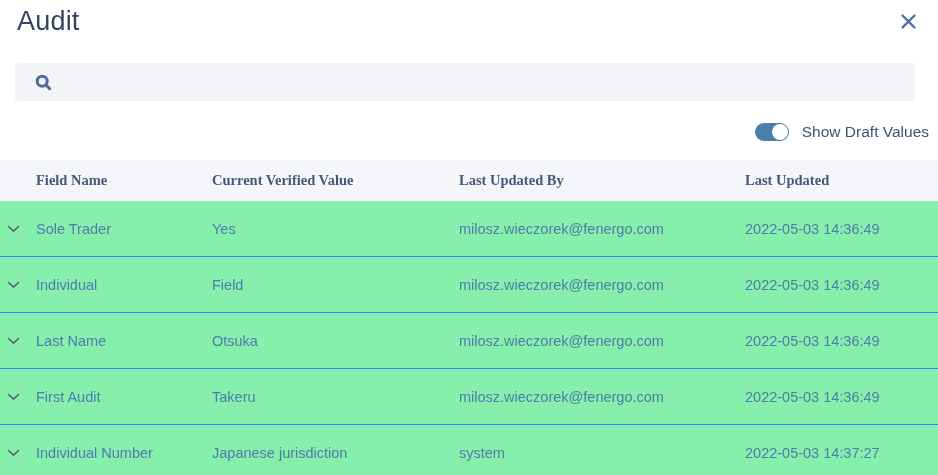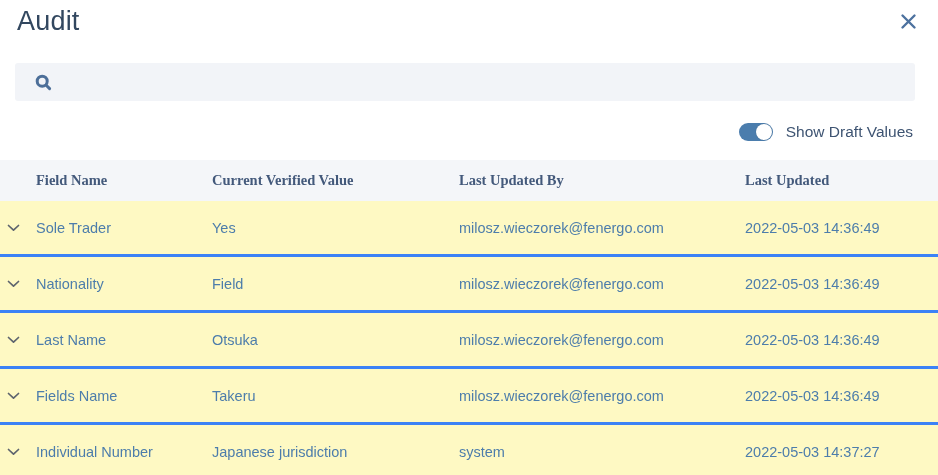--- a/index.html
+++ b/index.html
@@ -60,21 +60,21 @@
     color: #3e5472;
     height: 100%;
   }
 
   
   .toggles-row {
     display: flex;
     justify-content: flex-end;
     align-items: center;
     gap: 33px;
-    padding-right: 25px;
+    padding-right: 9px;
     margin-top: 20px;
     height: 22px;
   }
   .toggle-group { display: flex; align-items: center; gap: 13px; cursor: pointer; }
   .toggle {
     position: relative;
     width: 34px;
     height: 18px;
     border-radius: 9px;
     background: #c6cdd6;
@@ -112,22 +112,22 @@
     background: #f4f6f9;
   }
   .t-head .t-cell {
     font-size: 14.5px;
     font-weight: 700;
     color: #43597b;
     font-family: Liberation Serif, serif;
   }
   .t-body-row {
     height: 56px;
-    border-bottom: 3px solid #3b82f6;
-    background: #fef9c3;
+    border-bottom: 1px solid #3b82f6;
+    background: #86efac;
   }
   .t-cell {
     font-size: 14.5px;
     color: #4d7dab;
     white-space: nowrap;
     overflow: hidden;
     text-overflow: ellipsis;
     padding-right: 10px;
   }
   .chevron-cell {
@@ -199,21 +199,21 @@
     </div>
 
     <div class="t-row t-body-row">
       <div class="t-cell chevron-cell">
         <span>
           <svg width="13" height="8" viewBox="0 0 13 8">
               <path d="M1.5 1.5 L6.5 6.2 L11.5 1.5" stroke="#5d646e" stroke-width="1.7" fill="none" stroke-linecap="round" stroke-linejoin="round"></path>
             </svg>
         </span>
       </div>
-      <div class="t-cell">Nationality</div>
+      <div class="t-cell">Individual</div>
       <div class="t-cell">Field</div>
       <div class="t-cell">milosz.wieczorek@fenergo.com</div>
       <div class="t-cell">2022-05-03 14:36:49</div>
     </div>
 
     <div class="t-row t-body-row">
       <div class="t-cell chevron-cell">
         <span>
           <svg width="13" height="8" viewBox="0 0 13 8">
               <path d="M1.5 1.5 L6.5 6.2 L11.5 1.5" stroke="#5d646e" stroke-width="1.7" fill="none" stroke-linecap="round" stroke-linejoin="round"></path>
@@ -227,21 +227,21 @@
     </div>
 
     <div class="t-row t-body-row">
       <div class="t-cell chevron-cell">
         <span>
           <svg width="13" height="8" viewBox="0 0 13 8">
               <path d="M1.5 1.5 L6.5 6.2 L11.5 1.5" stroke="#5d646e" stroke-width="1.7" fill="none" stroke-linecap="round" stroke-linejoin="round"></path>
             </svg>
         </span>
       </div>
-      <div class="t-cell">Fields Name</div>
+      <div class="t-cell">First Audit</div>
       <div class="t-cell">Takeru</div>
       <div class="t-cell">milosz.wieczorek@fenergo.com</div>
       <div class="t-cell">2022-05-03 14:36:49</div>
     </div>
 
     <div class="t-row t-body-row">
       <div class="t-cell chevron-cell">
         <span>
           <svg width="13" height="8" viewBox="0 0 13 8">
               <path d="M1.5 1.5 L6.5 6.2 L11.5 1.5" stroke="#5d646e" stroke-width="1.7" fill="none" stroke-linecap="round" stroke-linejoin="round"></path>

